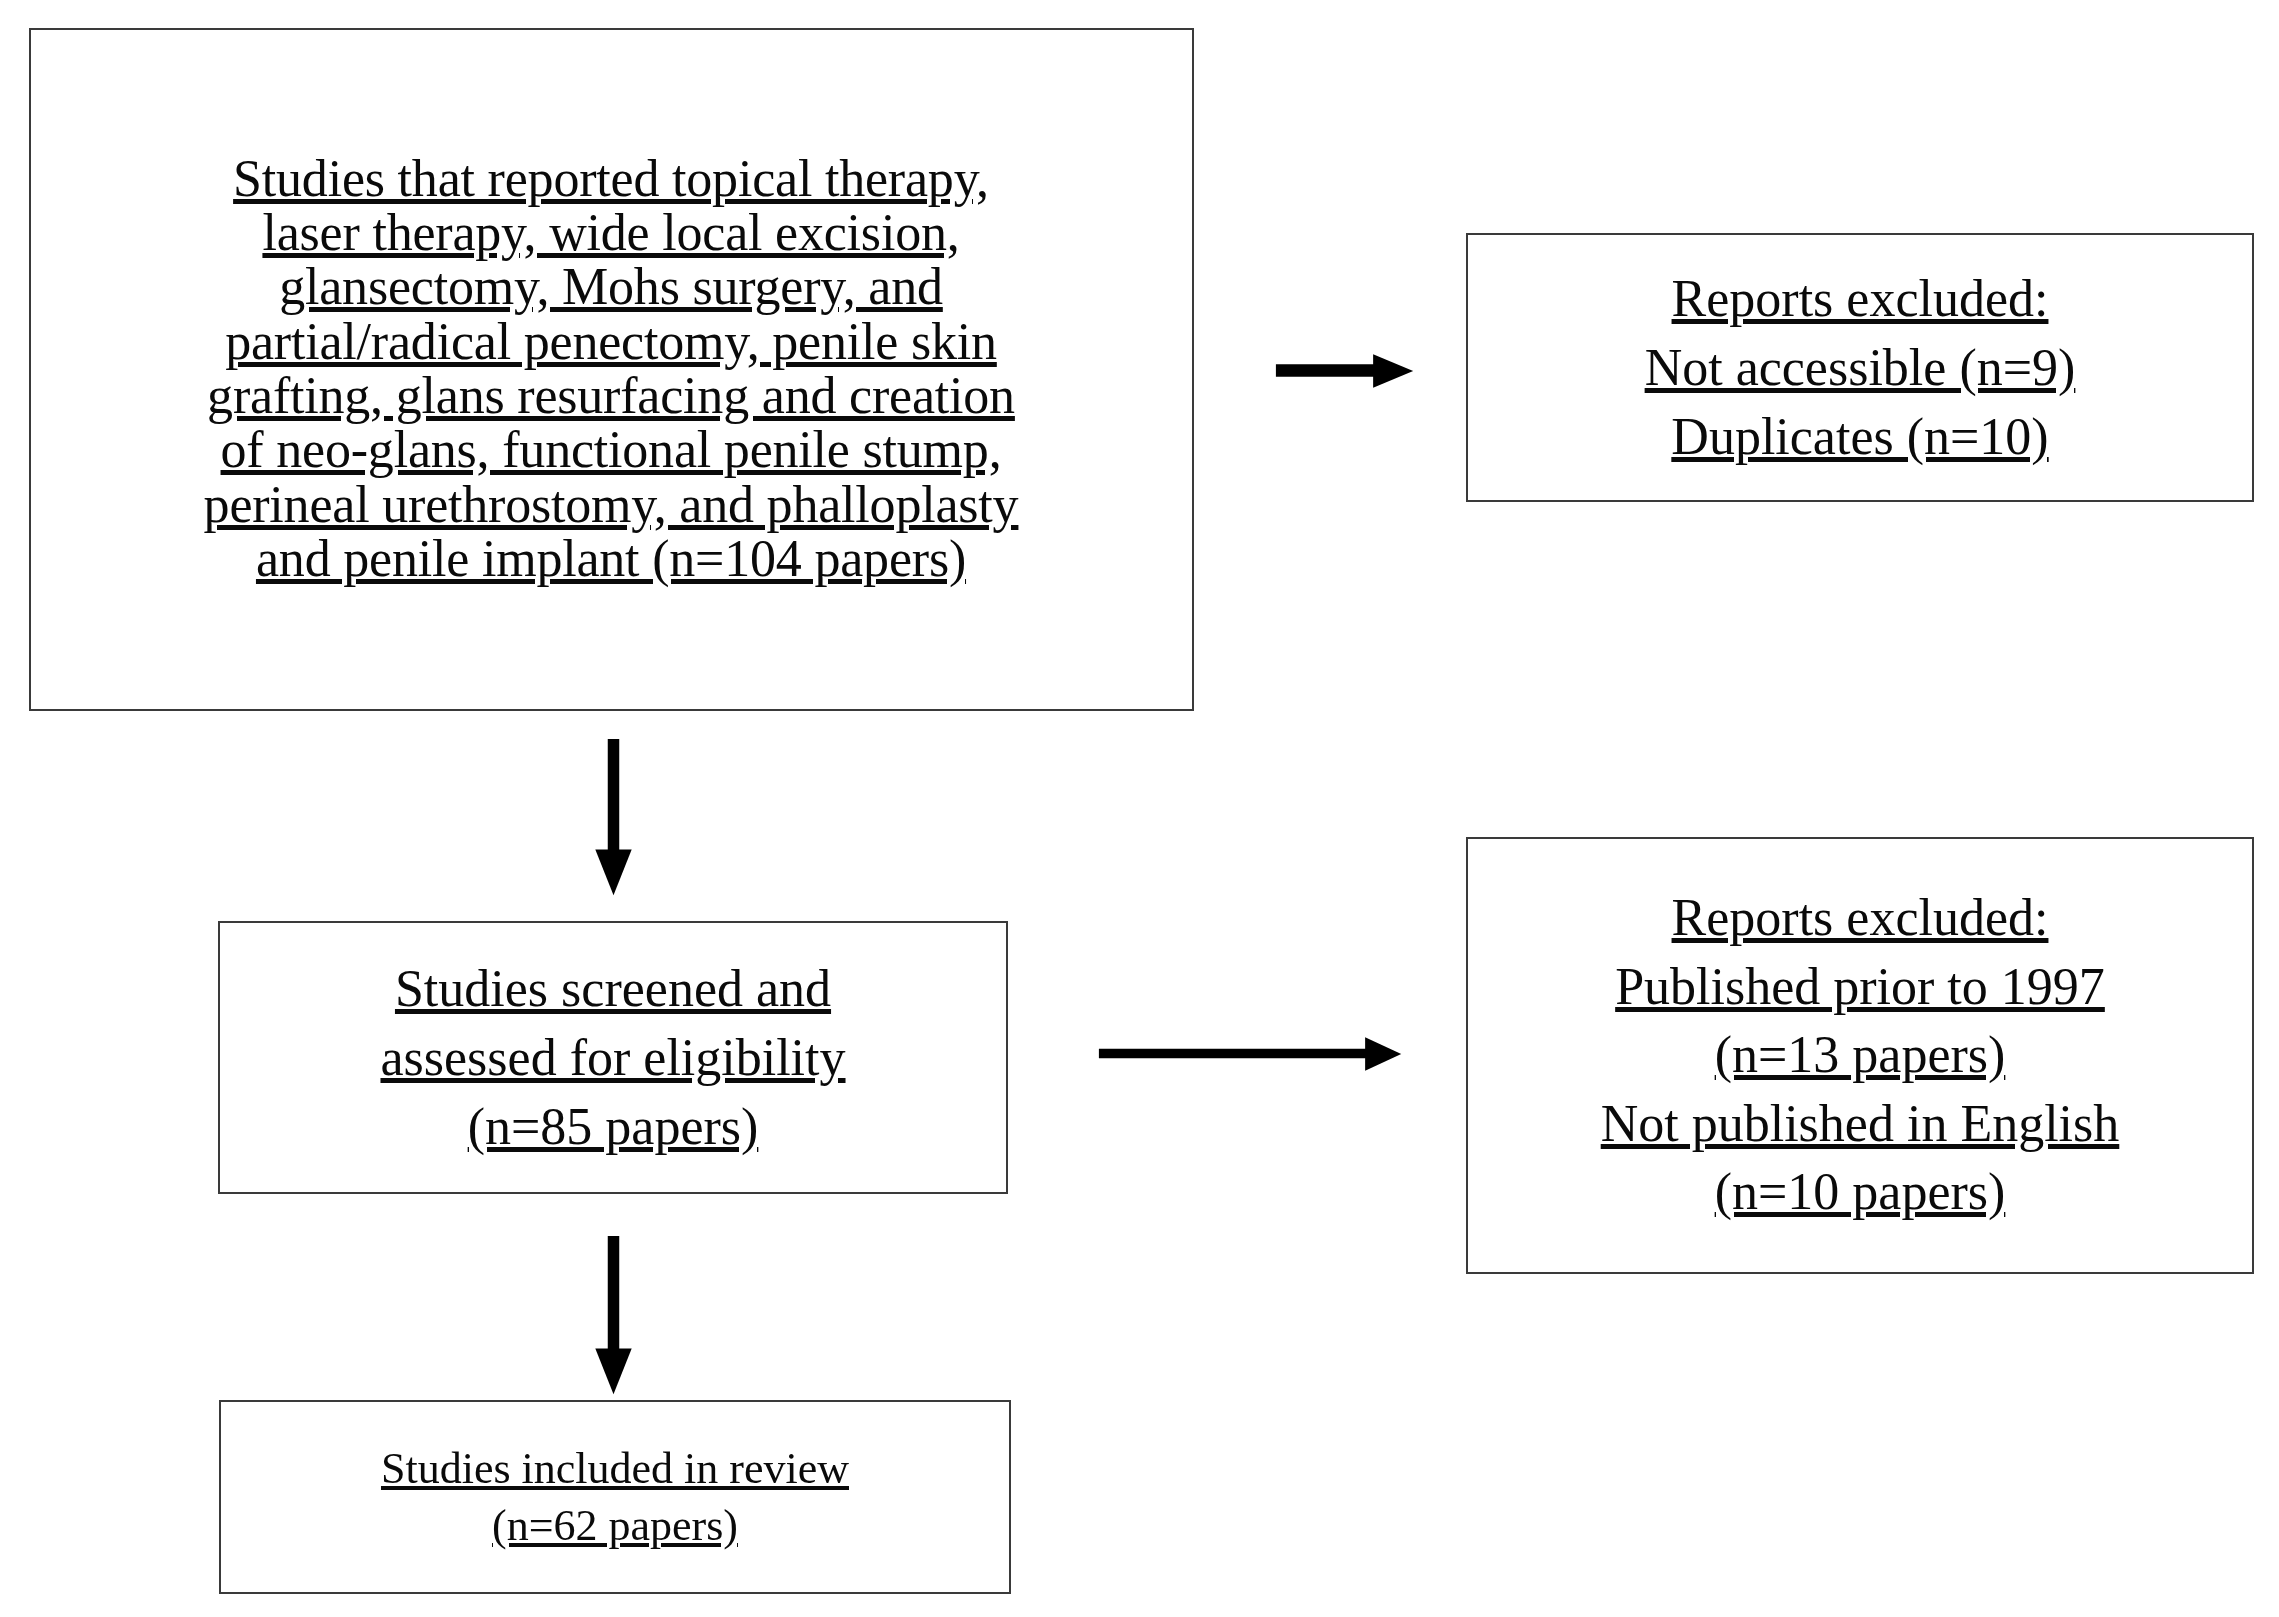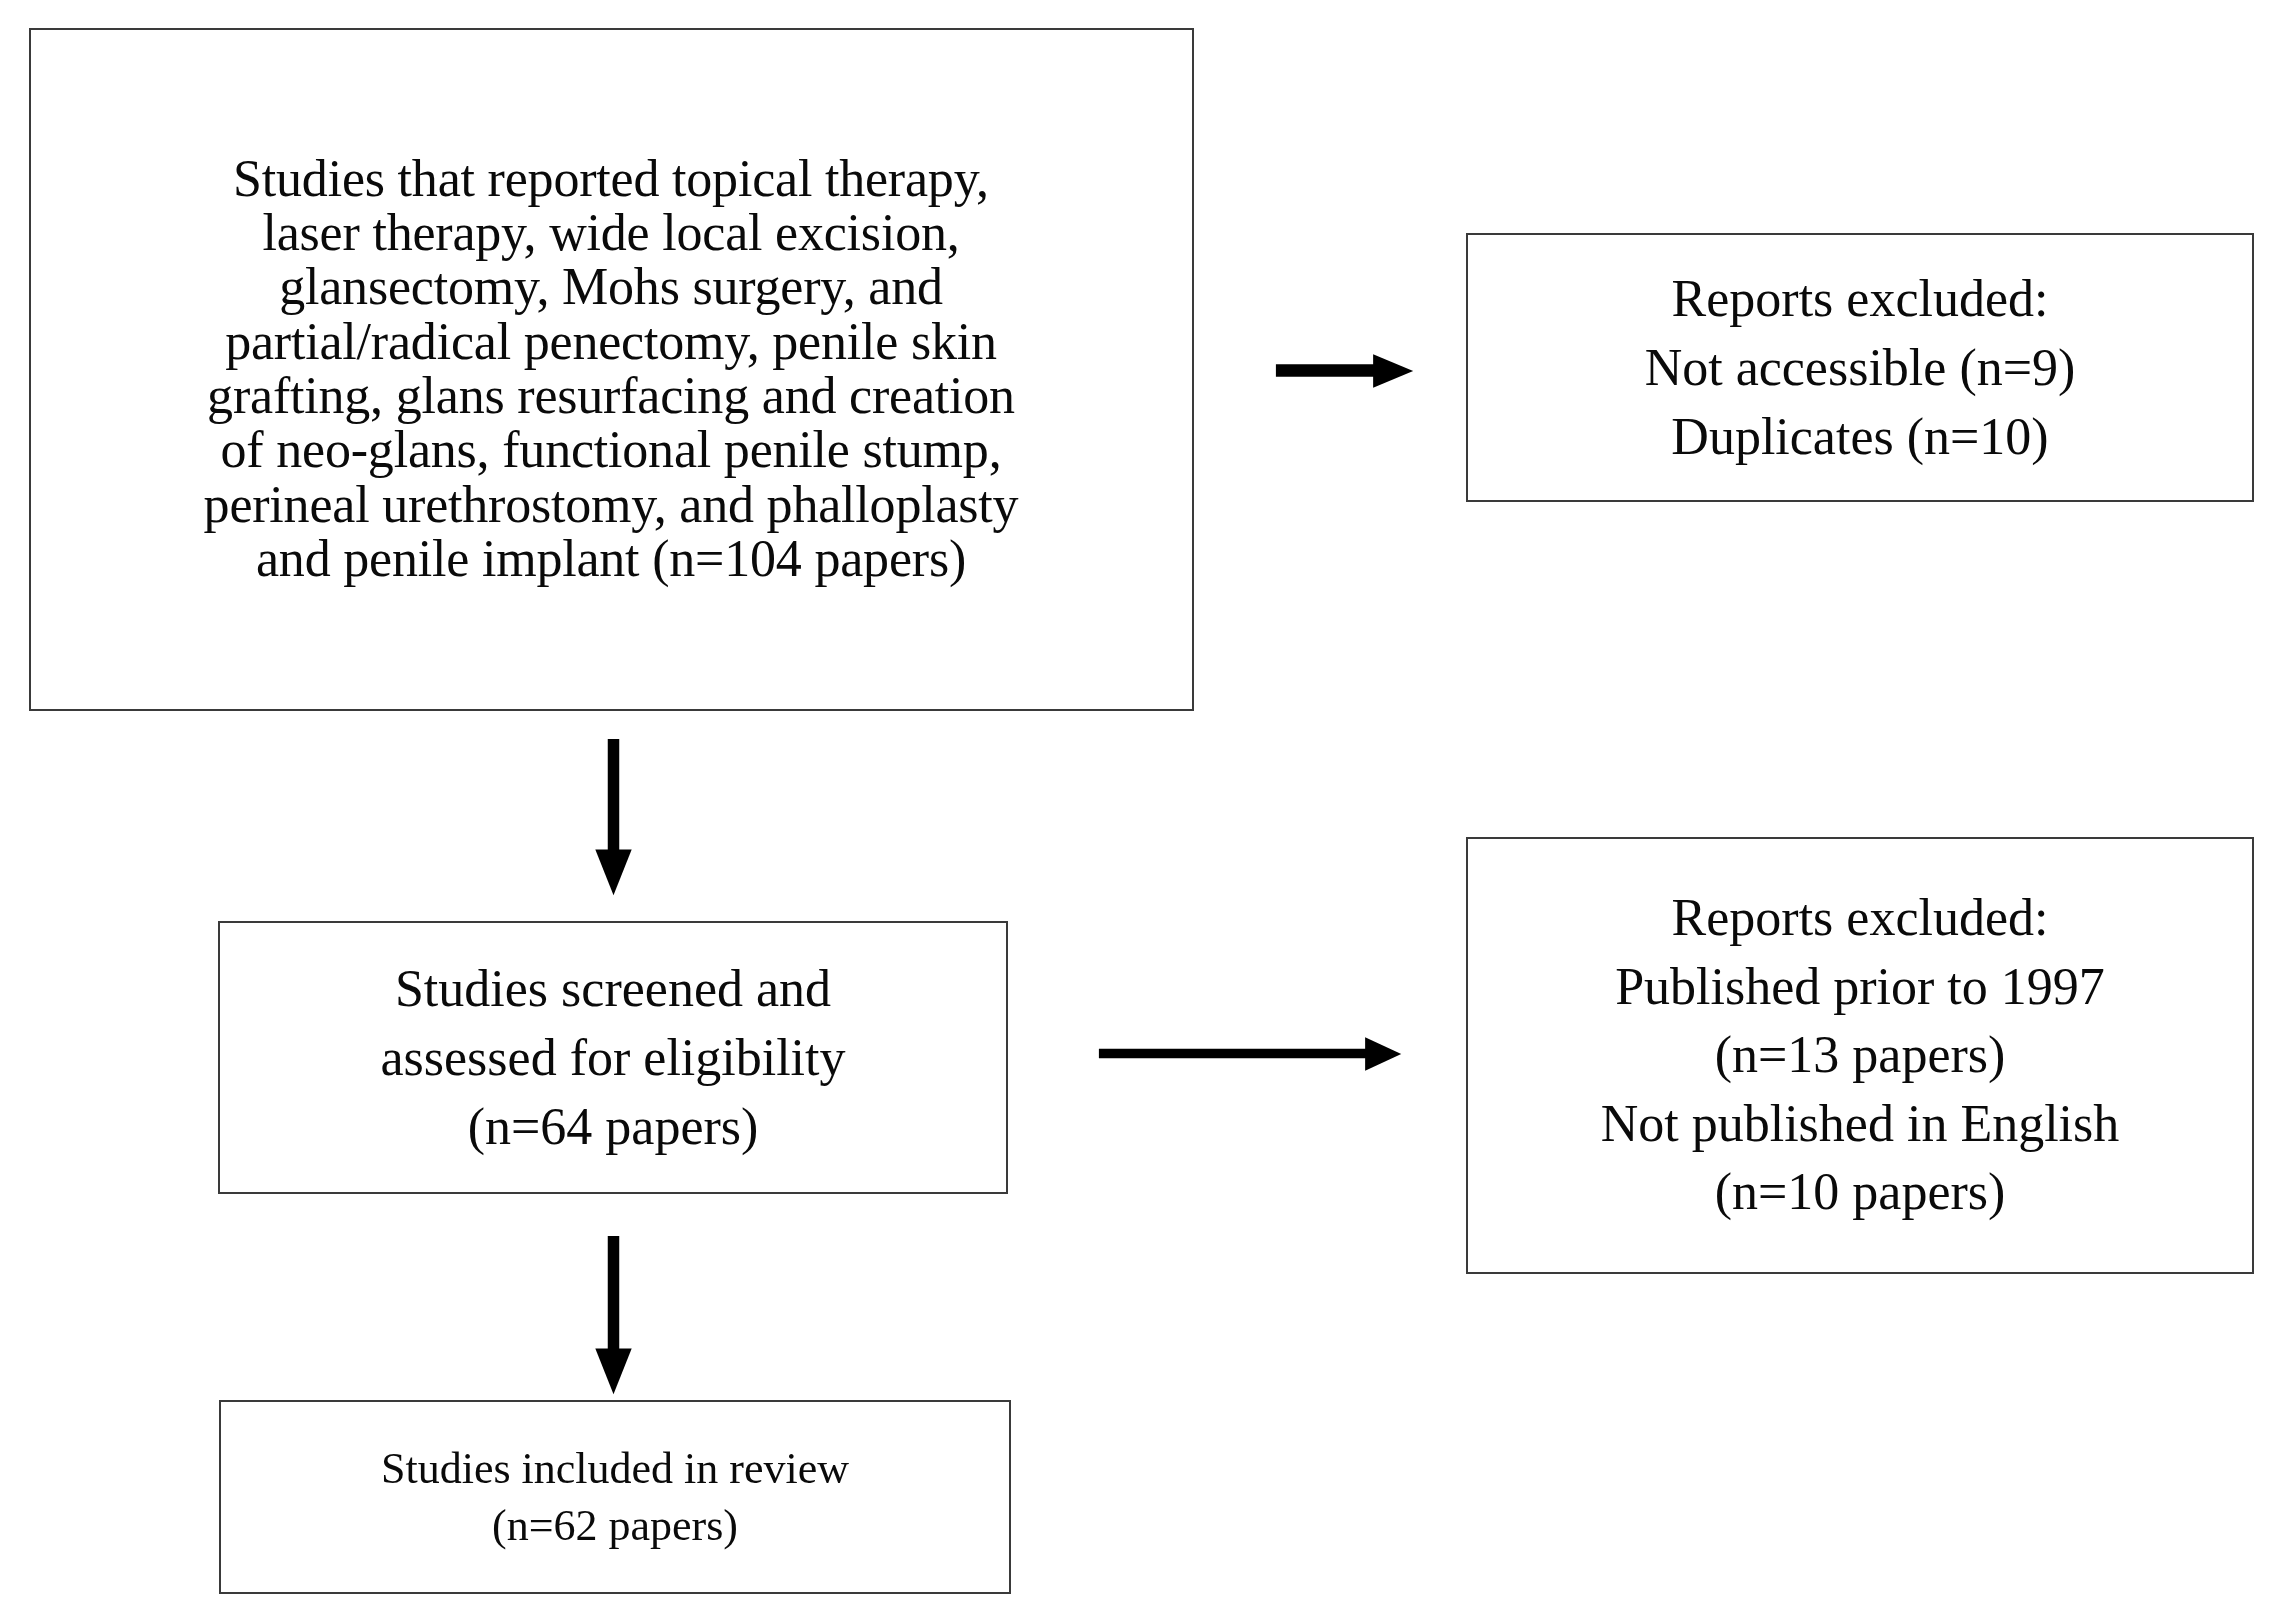--- a/index.html
+++ b/index.html
@@ -27,20 +27,21 @@
     justify-content: center;
     text-align: center;
   }
   .flow-box .box-text {
     display: block;
     width: 100%;
     text-align: center;
     white-space: pre-line;
     color: #0a0a0a;
     font-weight: 400;
+    text-decoration: underline;
   }
 
   
   #box-sources {
     left: 28.5px;
     top: 27.6px;
     width: 1165px;
     height: 683px;
   }
   #box-sources .box-text {
@@ -154,21 +155,21 @@
 
   <div class="flow-box" id="box-excluded-access">
     <span class="box-text">Reports excluded:
 Not accessible (n=9)
 Duplicates (n=10)</span>
   </div>
 
   <div class="flow-box" id="box-screened">
     <span class="box-text">Studies screened and
 assessed for eligibility
-(n=64 papers)</span>
+(n=85 papers)</span>
   </div>
 
   <div class="flow-box" id="box-excluded-criteria">
     <span class="box-text">Reports excluded:
 Published prior to 1997
 (n=13 papers)
 Not published in English
 (n=10 papers)</span>
   </div>
 

